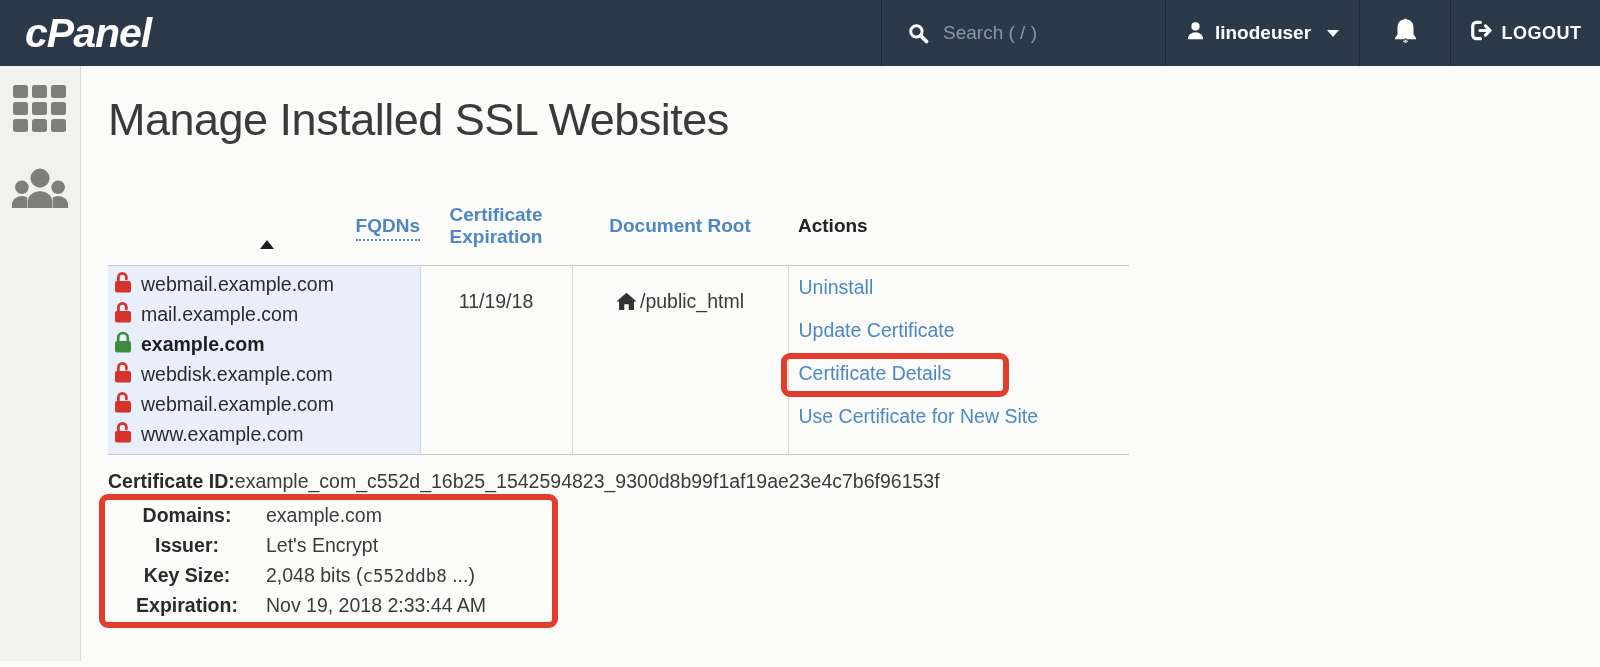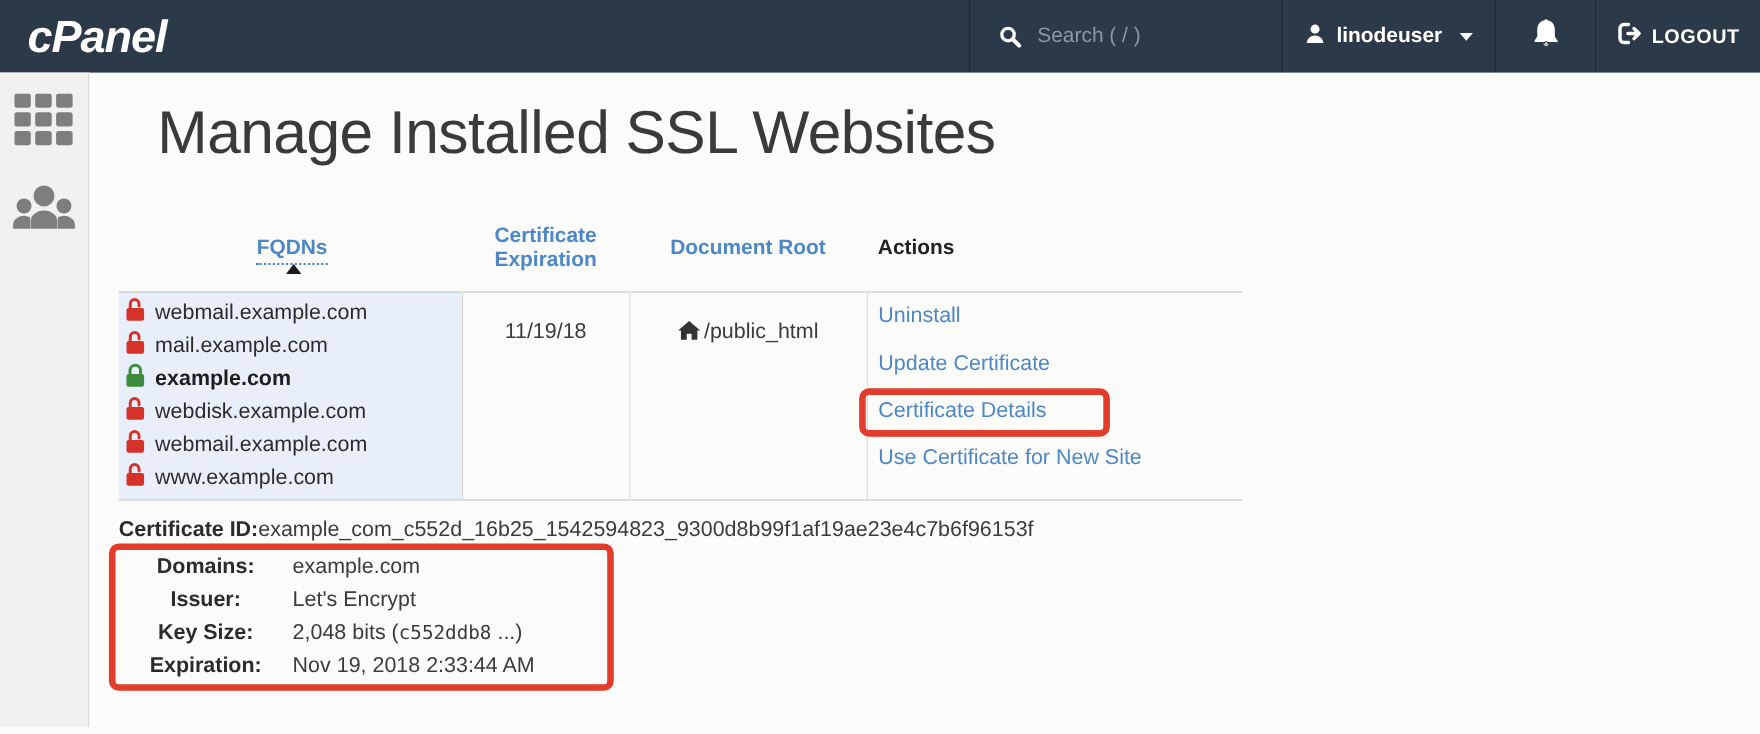--- a/index.html
+++ b/index.html
@@ -88,43 +88,42 @@
     flex-shrink: 0;
   }
   .side-item {
     width: 56px; height: 50px;
     display: flex; align-items: center; justify-content: center;
     cursor: pointer;
   }
   .content { flex: 1; padding: 22px 0 0 27px; }
 
   h1 {
-    font-size: 55px;
+    font-size: 45px;
     font-weight: 400;
     color: #3a3a3a;
     letter-spacing: -0.5px;
     line-height: 64px;
-    margin-left: 35px;
   }
 
   
   table.ssl-table {
     border-collapse: collapse;
     table-layout: fixed;
     width: 1021px;
     margin-top: 36px;
   }
   .ssl-table th {
     height: 77px;
     vertical-align: middle;
     font-size: 19px;
     font-weight: bold;
     text-align: center;
   }
-  .ssl-table th.th-fqdns { text-align: center; position: relative; padding-left: 3px; }
+  .ssl-table th.th-fqdns { text-align: right; position: relative; padding-left: 3px; }
   .th-link { color: #4d87c5; cursor: pointer; }
   .th-link.dotted { border-bottom: 2px dotted #4d87c5; padding-bottom: 3px; }
   .ssl-table th.th-actions { color: #222222; text-align: left; padding-left: 10px; }
   .sort-asc {
     position: absolute;
     left: 152px; bottom: 16px;
     width: 0; height: 0;
     border-left: 7px solid transparent;
     border-right: 7px solid transparent;
     border-bottom: 9px solid #1c1c1c;

